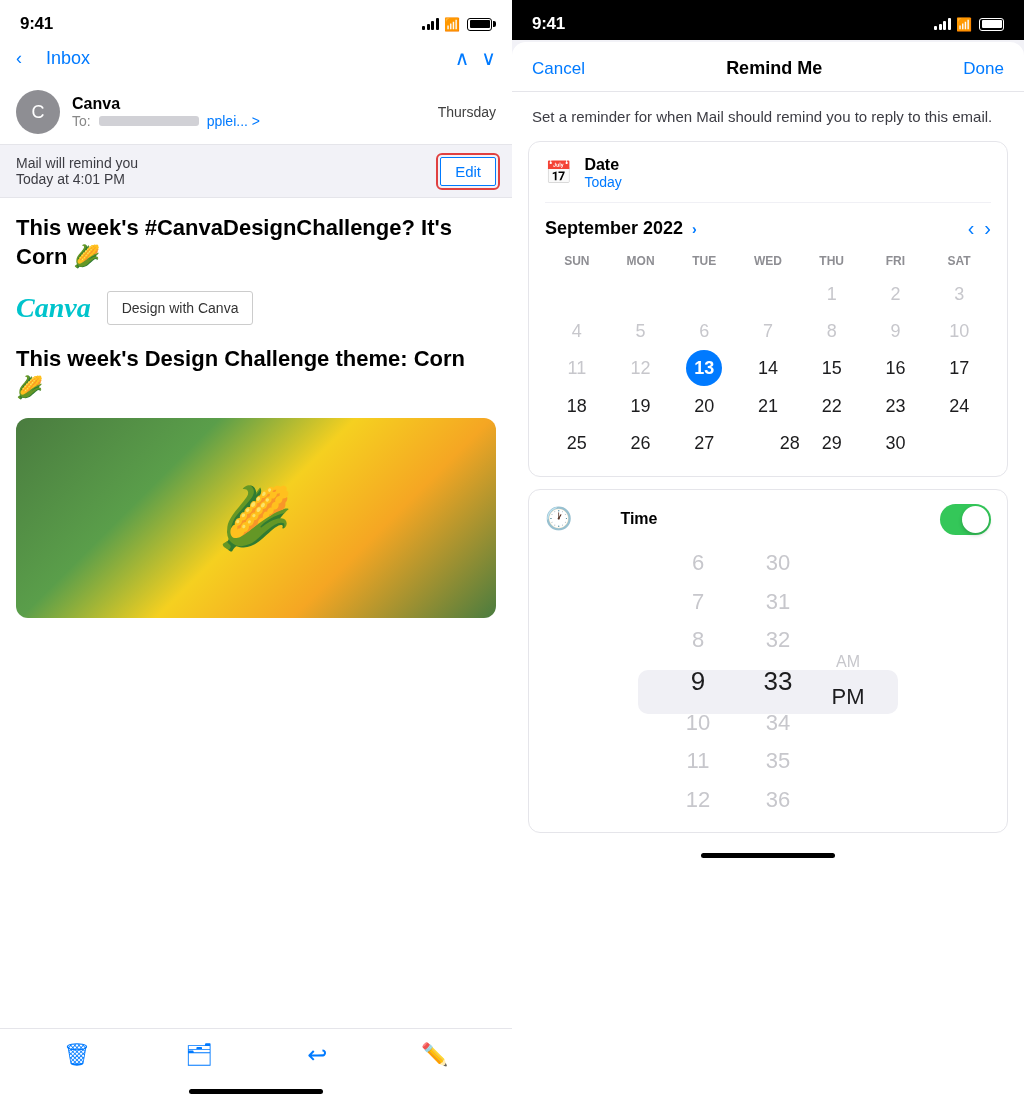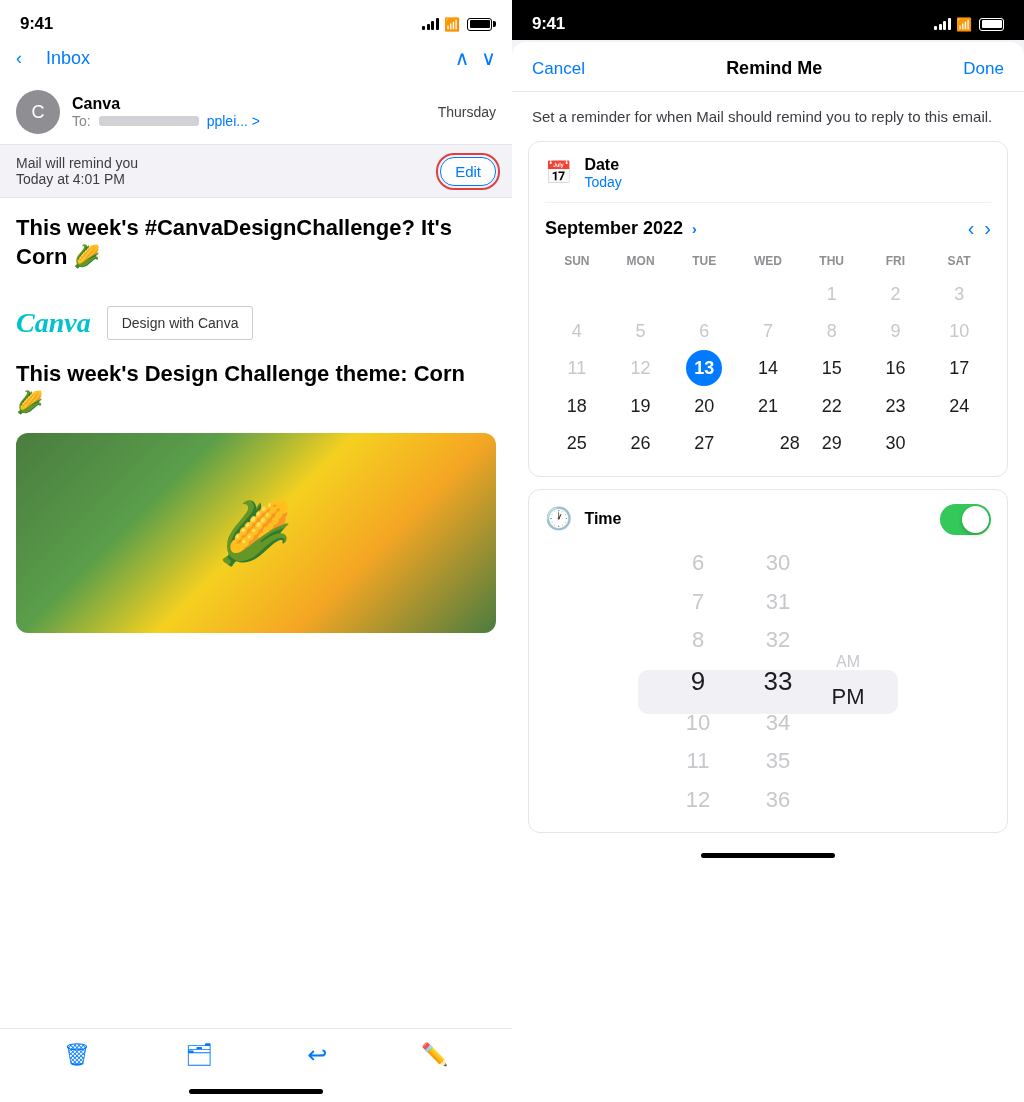--- a/index.html
+++ b/index.html
@@ -123,34 +123,34 @@
       padding: 10px 16px;
       display: flex;
       justify-content: space-between;
       align-items: center;
       border-bottom: 1px solid #e5e5ea;
     }
     .reminder-text { font-size: 14px; color: #3c3c43; }
     .edit-btn {
       background: #fff;
       border: 1px solid #007aff;
-      border-radius: 14px;
+      border-radius: 2px;
       padding: 5px 14px;
       font-size: 15px;
       color: #007aff;
       outline: 2px solid #e04040;
       outline-offset: 2px;
       cursor: pointer;
     }
 
     
     .email-body { flex: 1; overflow: hidden; padding: 16px; }
     .email-title {
       font-size: 22px; font-weight: 800;
-      line-height: 1.3; margin-bottom: 35px;
+      line-height: 1.3; margin-bottom: 20px;
     }
     .canva-logo-area {
       display: flex; align-items: center; gap: 16px;
       margin-bottom: 20px;
     }
     .canva-logo {
       font-size: 28px; font-weight: 700;
       color: #00c4cc;
       font-style: italic;
       font-family: Georgia, serif;
@@ -299,21 +299,21 @@
       margin: 0 16px 12px;
       padding: 14px 16px;
       border: 1px solid #e5e5ea;
     }
     .time-card-header {
       display: flex;
       align-items: center;
       gap: 12px;
     }
     .time-icon { font-size: 22px; }
-    .time-label-group { flex: 1; }
+    .time-label-group { flex: 1; margin-left: 36px; }
     .time-label { font-size: 16px; font-weight: 600; }
     .time-value { font-size: 14px; color: #007aff; }
 
     
     .toggle {
       width: 51px; height: 31px;
       background: #34c759;
       border-radius: 16px;
       position: relative;
     }

